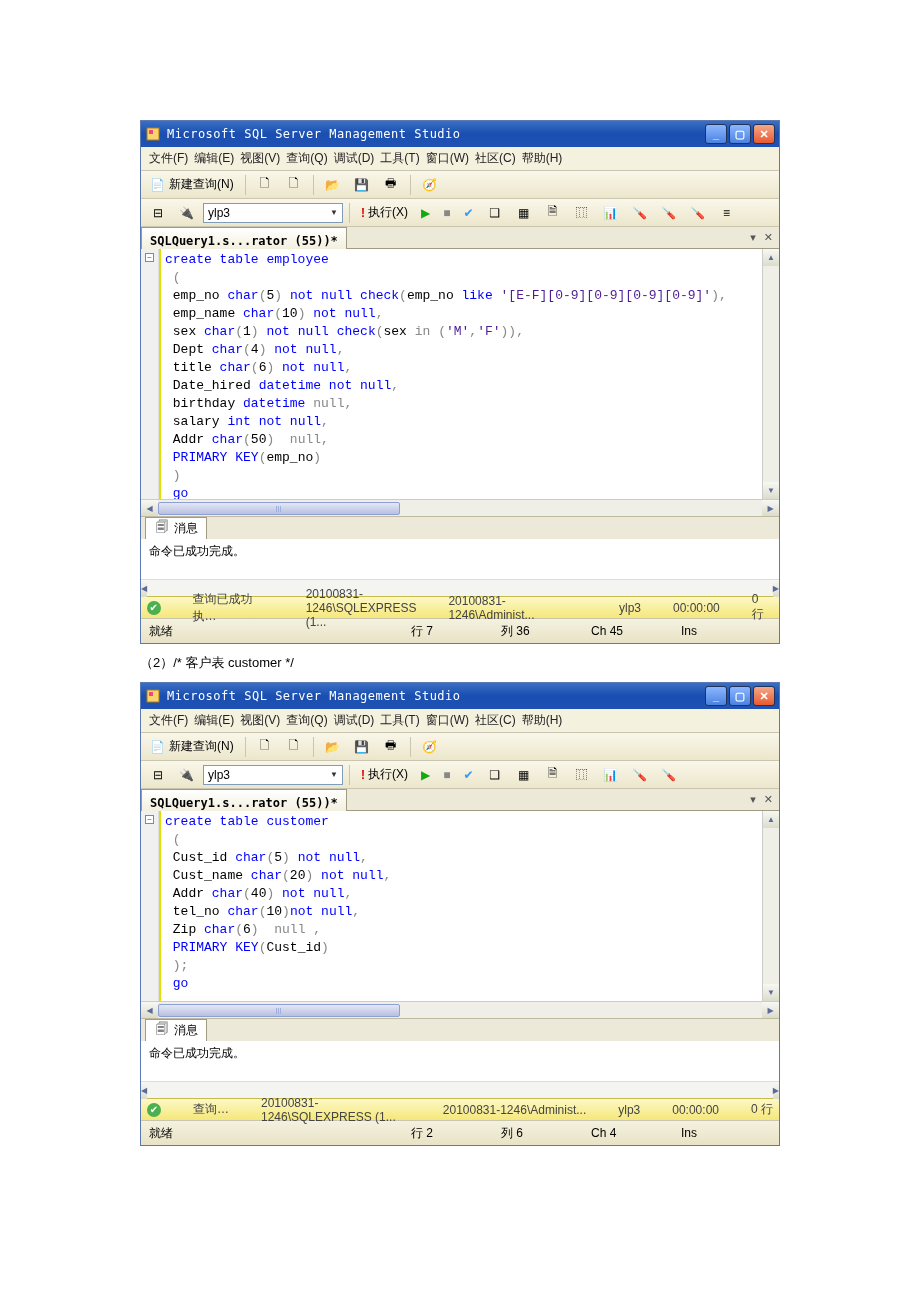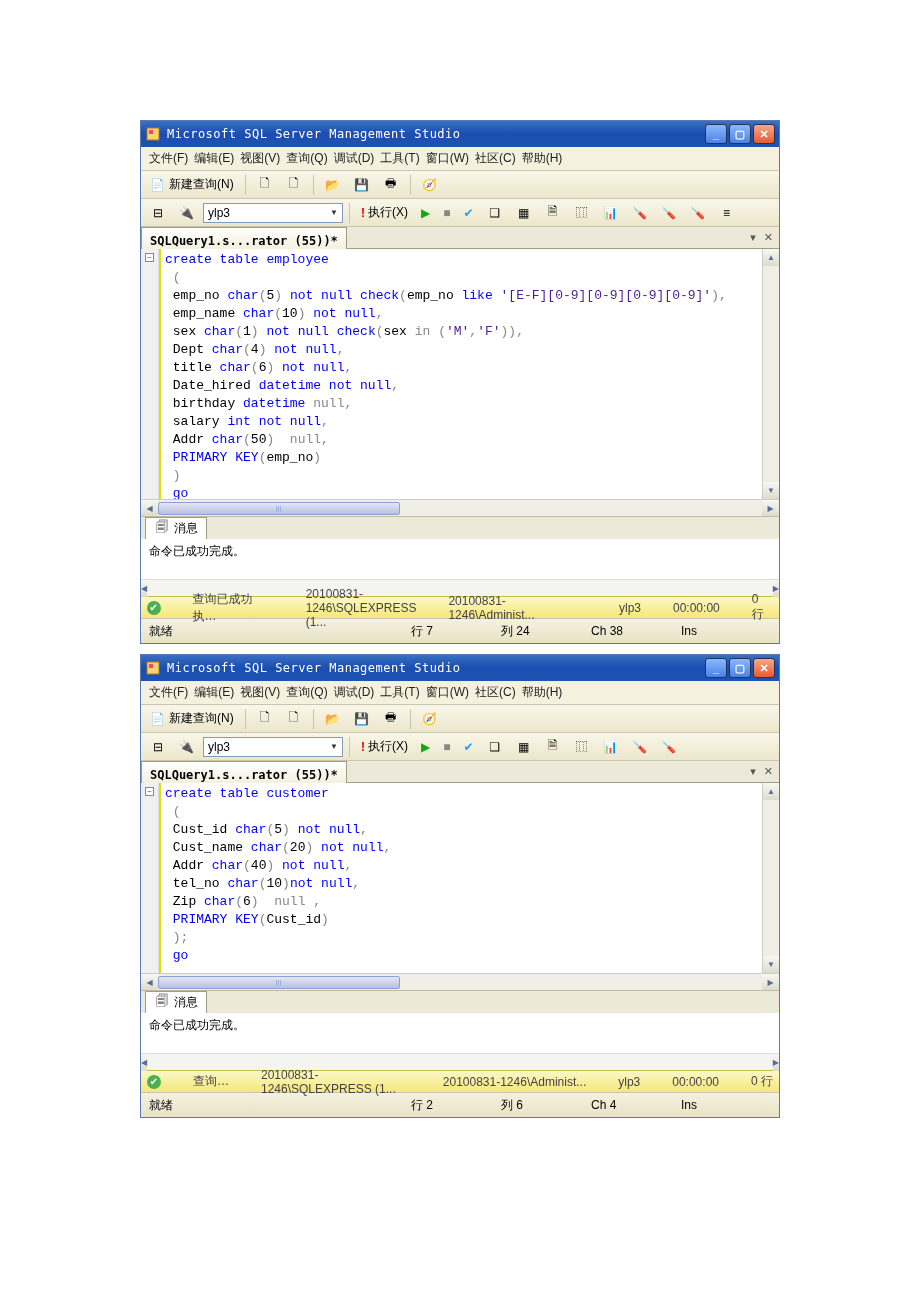--- a/index.html
+++ b/index.html
@@ -222,26 +222,27 @@
     <span class="cell">20100831-1246\Administ...</span>
     <span class="cell">ylp3</span>
     <span class="cell">00:00:00</span>
     <span class="cell">0 行</span>
   </div>
 
   <div class="statusbar">
     <span>就绪</span>
     <span class="sp"></span>
     <span class="cell">行 7</span>
-    <span class="cell">列 24</span>
-    <span class="cell">Ch 38</span>
+    <span class="cell">列 36</span>
+    <span class="cell">Ch 45</span>
     <span class="cell">Ins</span>
   </div>
 </div>
 
+<div class="caption">（2）/* 客户表 customer */</div>
 
 <div class="window">
   <div class="titlebar">
     <span class="icon">
           <svg width="14" height="14">
             <rect x="1" y="1" width="12" height="12" fill="#f9d36b" stroke="#b07b13"></rect>
             <rect x="3" y="3" width="4" height="4" fill="#e48"></rect>
           </svg>
         </span>
     <span class="title">Microsoft SQL Server Management Studio</span>

